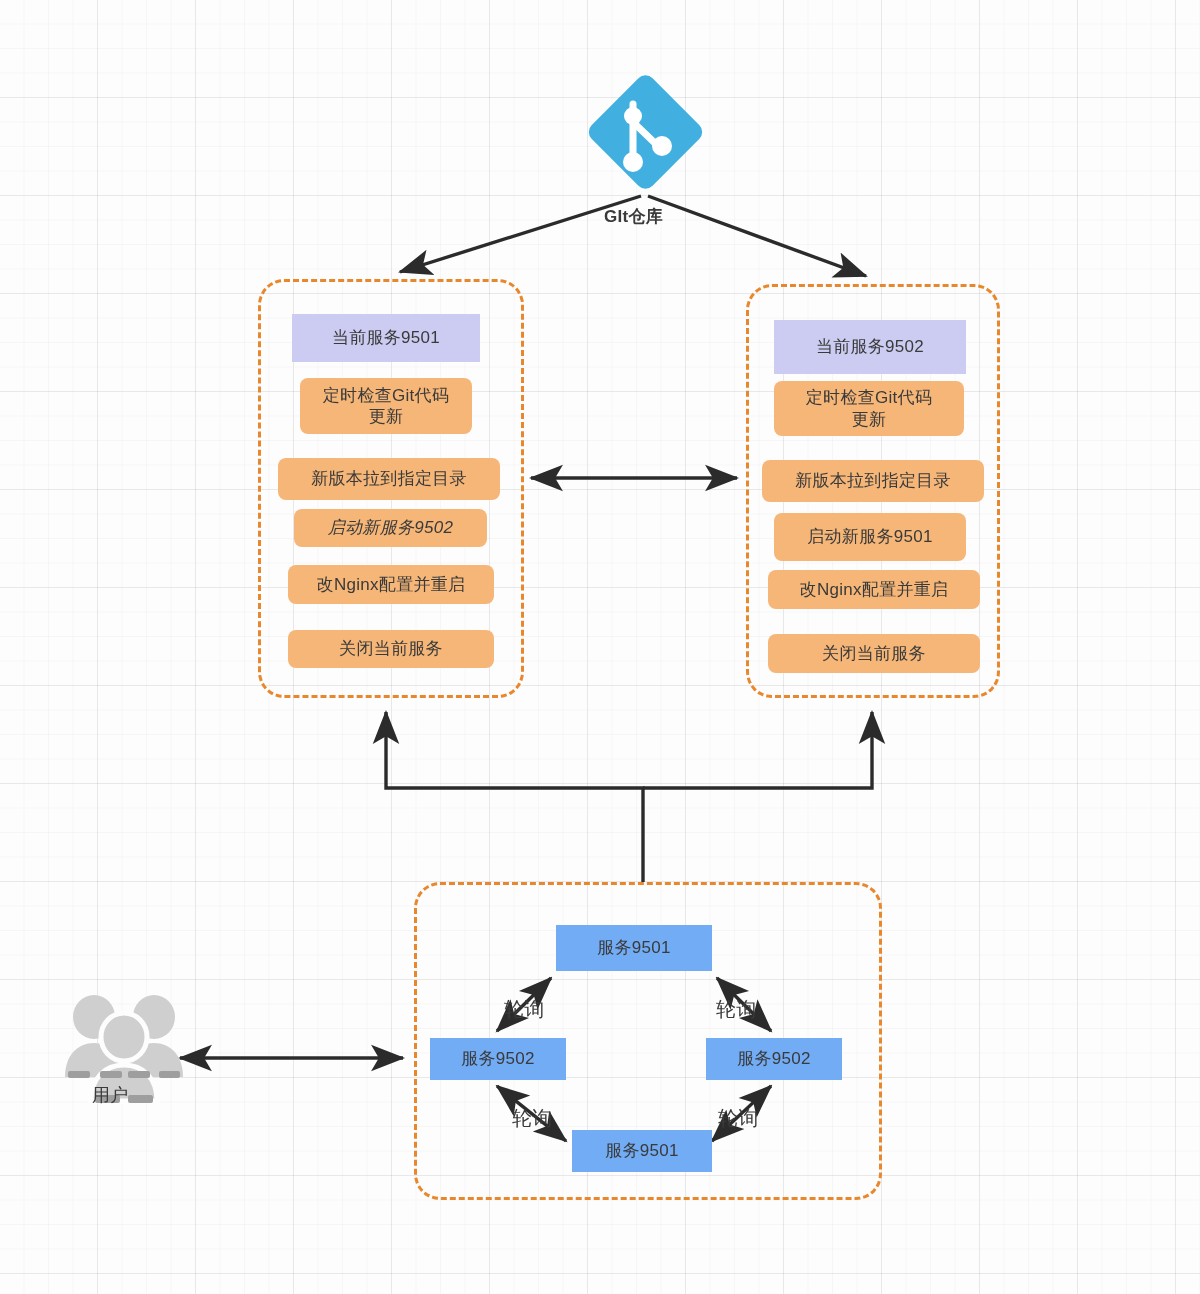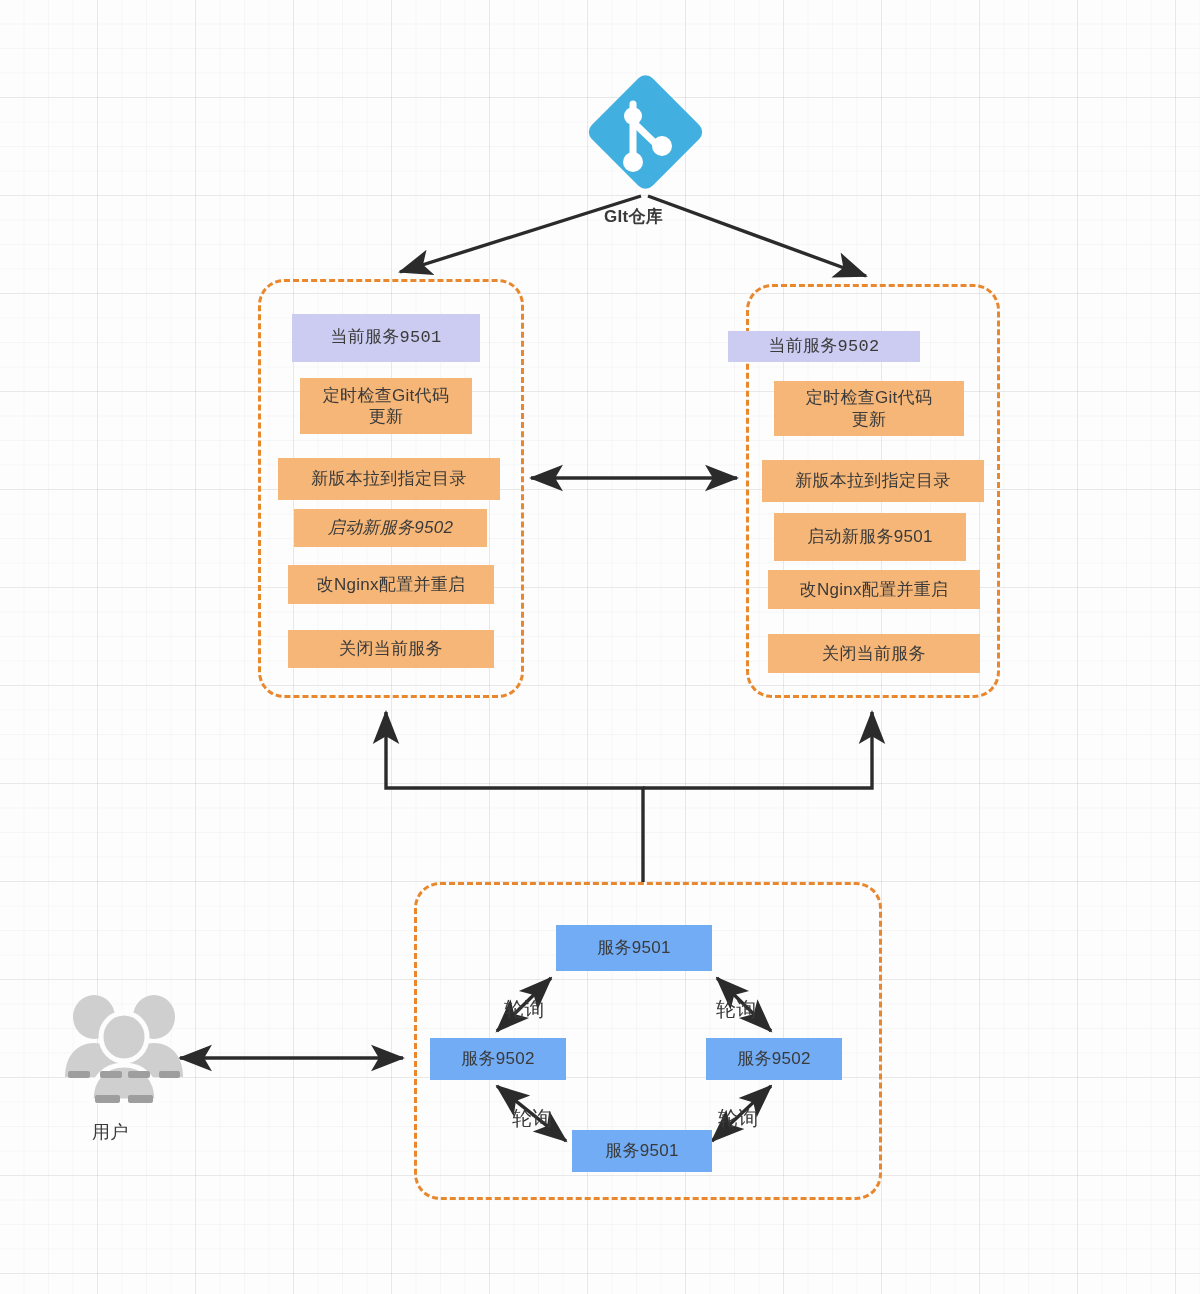--- a/index.html
+++ b/index.html
@@ -52,34 +52,34 @@
     display: flex;
     align-items: center;
     justify-content: center;
     text-align: center;
     color: #3a3a3a;
     font-size: 17px;
     line-height: 1.25;
     white-space: pre-line;
     letter-spacing: 0.3px;
   }
-  .node.purple { background: #ccccf2; font-family: Liberation Mono, monospace; }
-  .node.orange { background: #f5b678; }
+  .node.purple { background: #ccccf2; }
+  .node.orange { background: #f5b678; border-radius: 8px; }
   .node.blue   { background: #72acf5; }
 
   
   #n-l0 { left: 292px; top: 314px; width: 188px; height: 48px; }
   #n-l1 { left: 300px; top: 378px; width: 172px; height: 56px; }
   #n-l2 { left: 278px; top: 458px; width: 222px; height: 42px; }
   #n-l3 { left: 294px; top: 509px; width: 193px; height: 38px; font-style: italic; }
   #n-l4 { left: 288px; top: 565px; width: 206px; height: 39px; }
   #n-l5 { left: 288px; top: 630px; width: 206px; height: 38px; }
 
   
-  #n-r0 { left: 728px; top: 320px; width: 192px; height: 31px; margin-top: 11px; }
+  #n-r0 { left: 774px; top: 320px; width: 192px; height: 54px; }
   #n-r1 { left: 774px; top: 381px; width: 190px; height: 55px; }
   #n-r2 { left: 762px; top: 460px; width: 222px; height: 42px; }
   #n-r3 { left: 774px; top: 513px; width: 192px; height: 48px; }
   #n-r4 { left: 768px; top: 570px; width: 212px; height: 39px; }
   #n-r5 { left: 768px; top: 634px; width: 212px; height: 39px; }
 
   
   #n-c0 { left: 556px; top: 925px;  width: 156px; height: 46px; }
   #n-c1 { left: 430px; top: 1038px; width: 136px; height: 42px; }
   #n-c2 { left: 706px; top: 1038px; width: 136px; height: 42px; }
@@ -91,21 +91,21 @@
     font-size: 20px;
     color: #3a3a3a;
     white-space: nowrap;
     letter-spacing: 0.3px;
   }
   #lbl-git     { left: 604px; top: 205px; font-size: 17px; font-weight: bold; }
   #lbl-poll-1  { left: 504px; top: 996px; }
   #lbl-poll-2  { left: 716px; top: 996px; }
   #lbl-poll-3  { left: 512px; top: 1105px; }
   #lbl-poll-4  { left: 718px; top: 1105px; }
-  #lbl-users   { left: 92px;  top: 1120px; font-size: 18px; }
+  #lbl-users   { left: 92px;  top: 1083px; font-size: 18px; }
 
   
   #git-node {
     position: absolute;
     left: 588px;
     top: 70px;
     width: 115px;
     height: 125px;
   }
   

